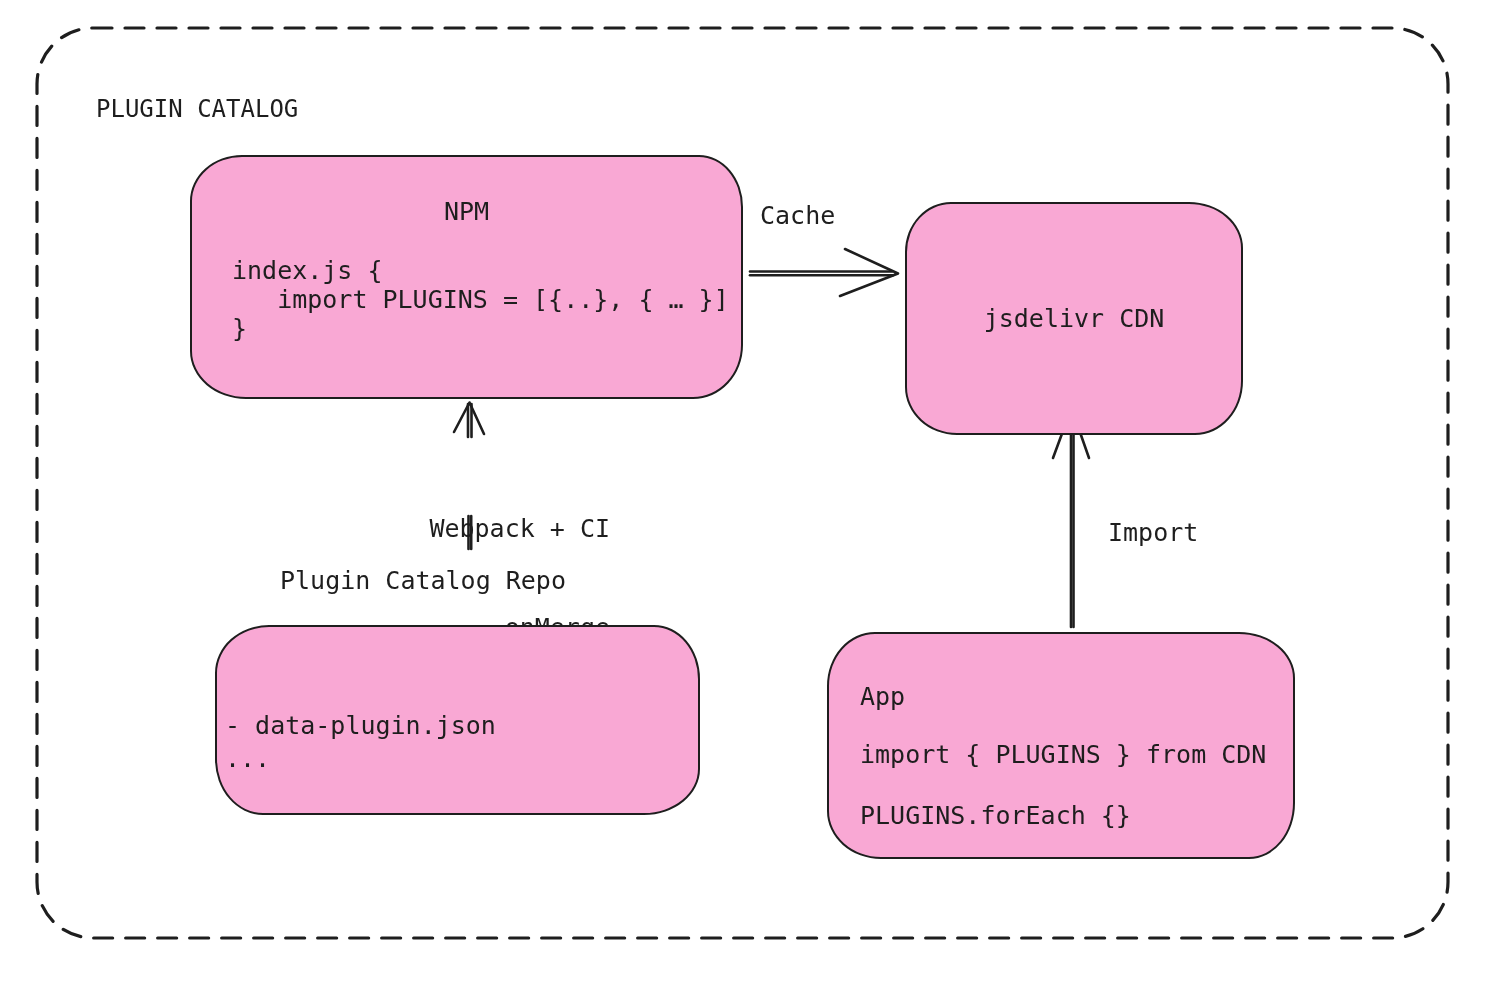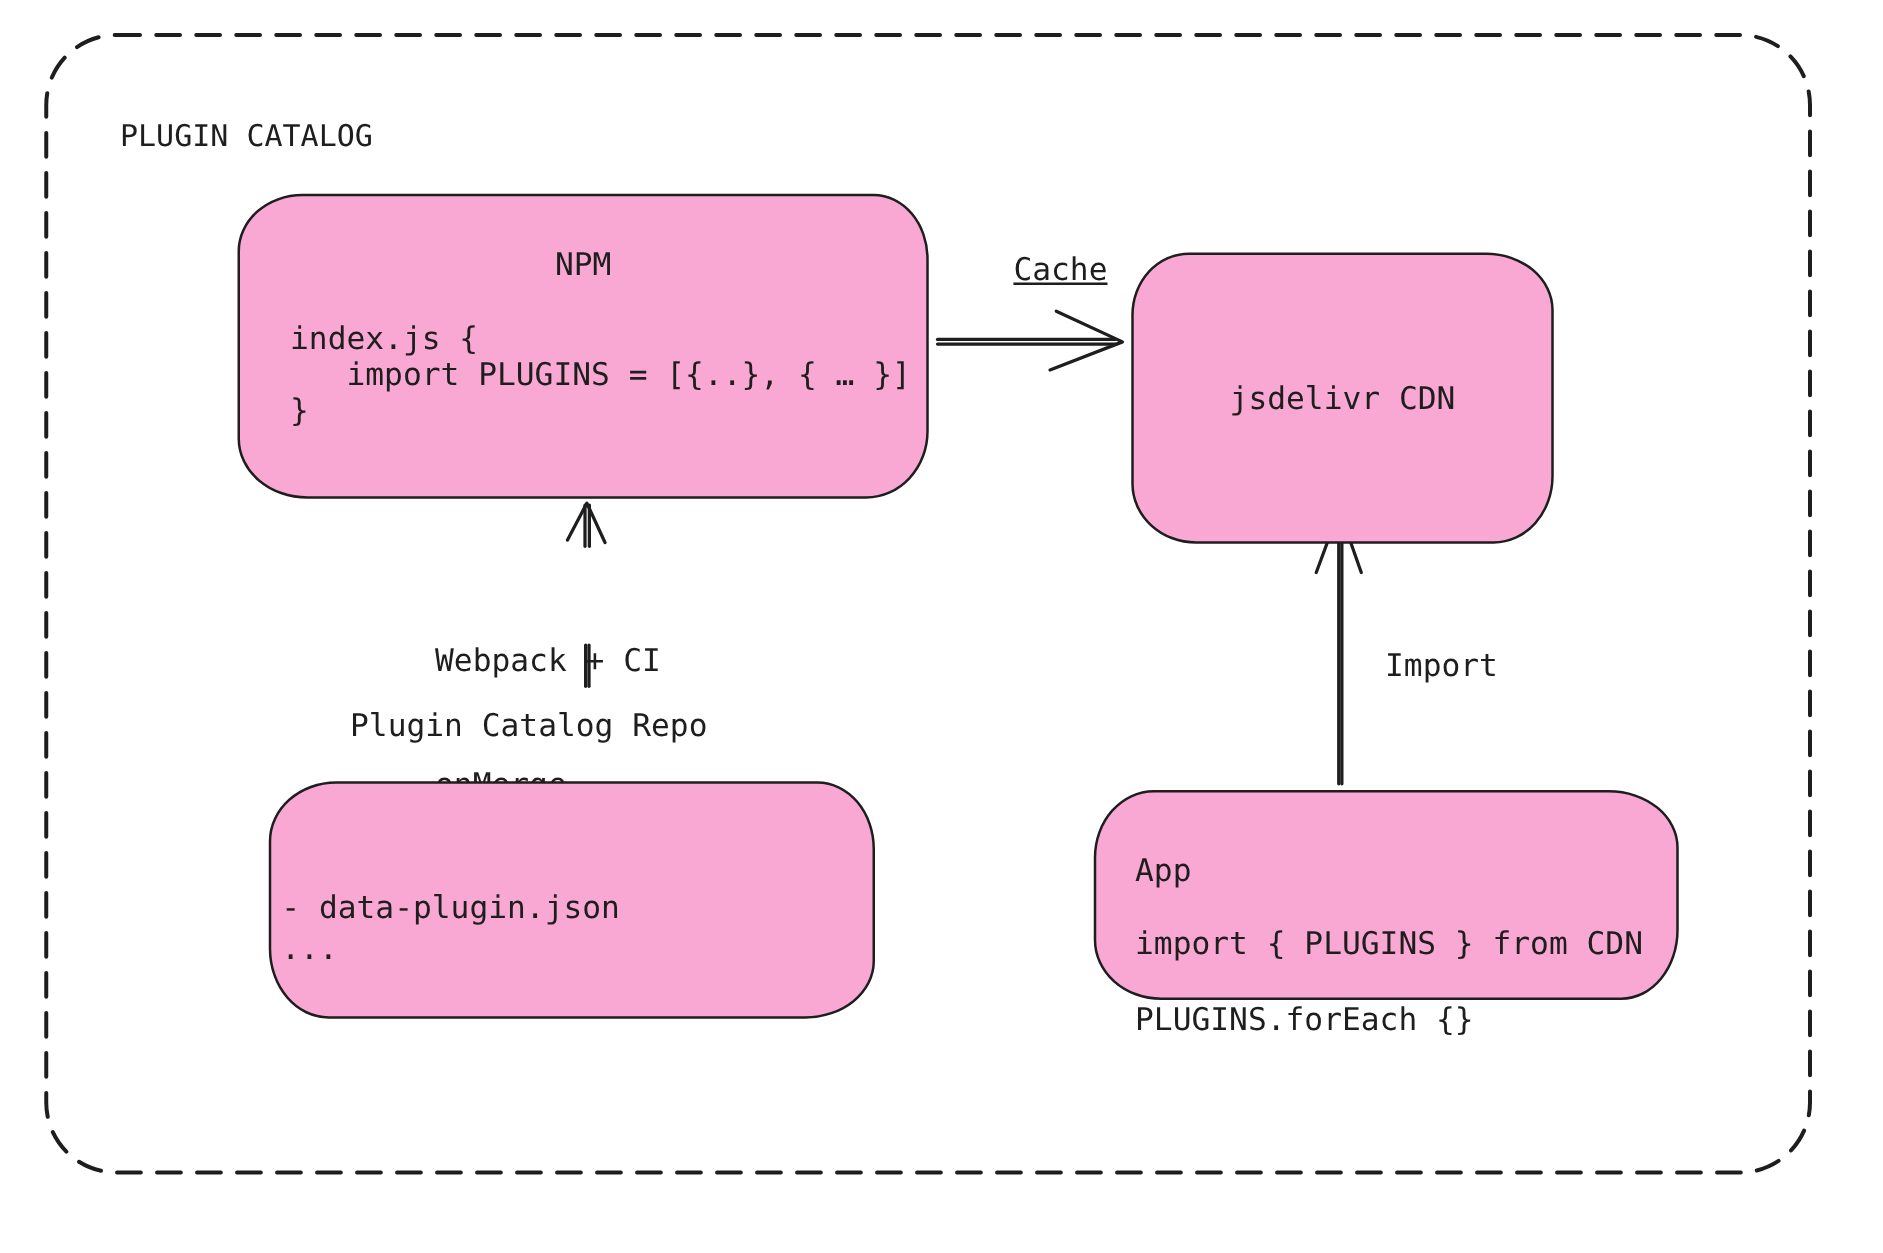--- a/index.html
+++ b/index.html
@@ -44,32 +44,32 @@
   
   #repo-box {
     left: 215px; top: 625px; width: 485px; height: 190px;
     border-radius: 54px 46px 56px 48px / 48px 54px 46px 56px;
     padding-top: 82px; padding-left: 8px;
   }
   #repo-box .repo-item { font-size: 25px; line-height: 33px; white-space: pre; }
 
   
   #app-box {
-    left: 827px; top: 632px; width: 468px; height: 168px;
+    left: 827px; top: 632px; width: 468px; height: 227px;
     border-radius: 48px 56px 46px 54px / 54px 46px 56px 48px;
-    padding-top: 49px; padding-left: 31px; margin-left: 48px;
+    padding-top: 49px; padding-left: 31px;
   }
   #app-title { font-size: 25px; line-height: 28px; }
   #app-line1 { font-size: 25px; line-height: 28px; margin-top: 30px; white-space: pre; }
   #app-line2 { font-size: 25px; line-height: 28px; margin-top: 33px; white-space: pre; }
 
   
   #diagram-title  { left: 96px;  top: 94px;  font-size: 24px; }
-  #cache-label    { left: 740px; top: 201px; width: 146px; text-align: right; text-decoration: underline; }
-  #build-label    { left: 348px; top: 446px; width: 280px; text-align: left; line-height: 33px; }
+  #cache-label    { left: 760px; top: 201px; width: 146px; text-align: left; }
+  #build-label    { left: 330px; top: 446px; width: 280px; text-align: right; line-height: 33px; }
   #repo-label     { left: 280px; top: 566px; width: 304px; text-align: left; }
   #import-label   { left: 1108px; top: 518px; }
 </style>
 </head>
 <body>
 
 <div id="stage">
 
   <svg id="arrow-layer" viewBox="0 0 1506 1002" fill="none" stroke="#1e1e1e" stroke-linecap="round" stroke-linejoin="round">
     <g>

